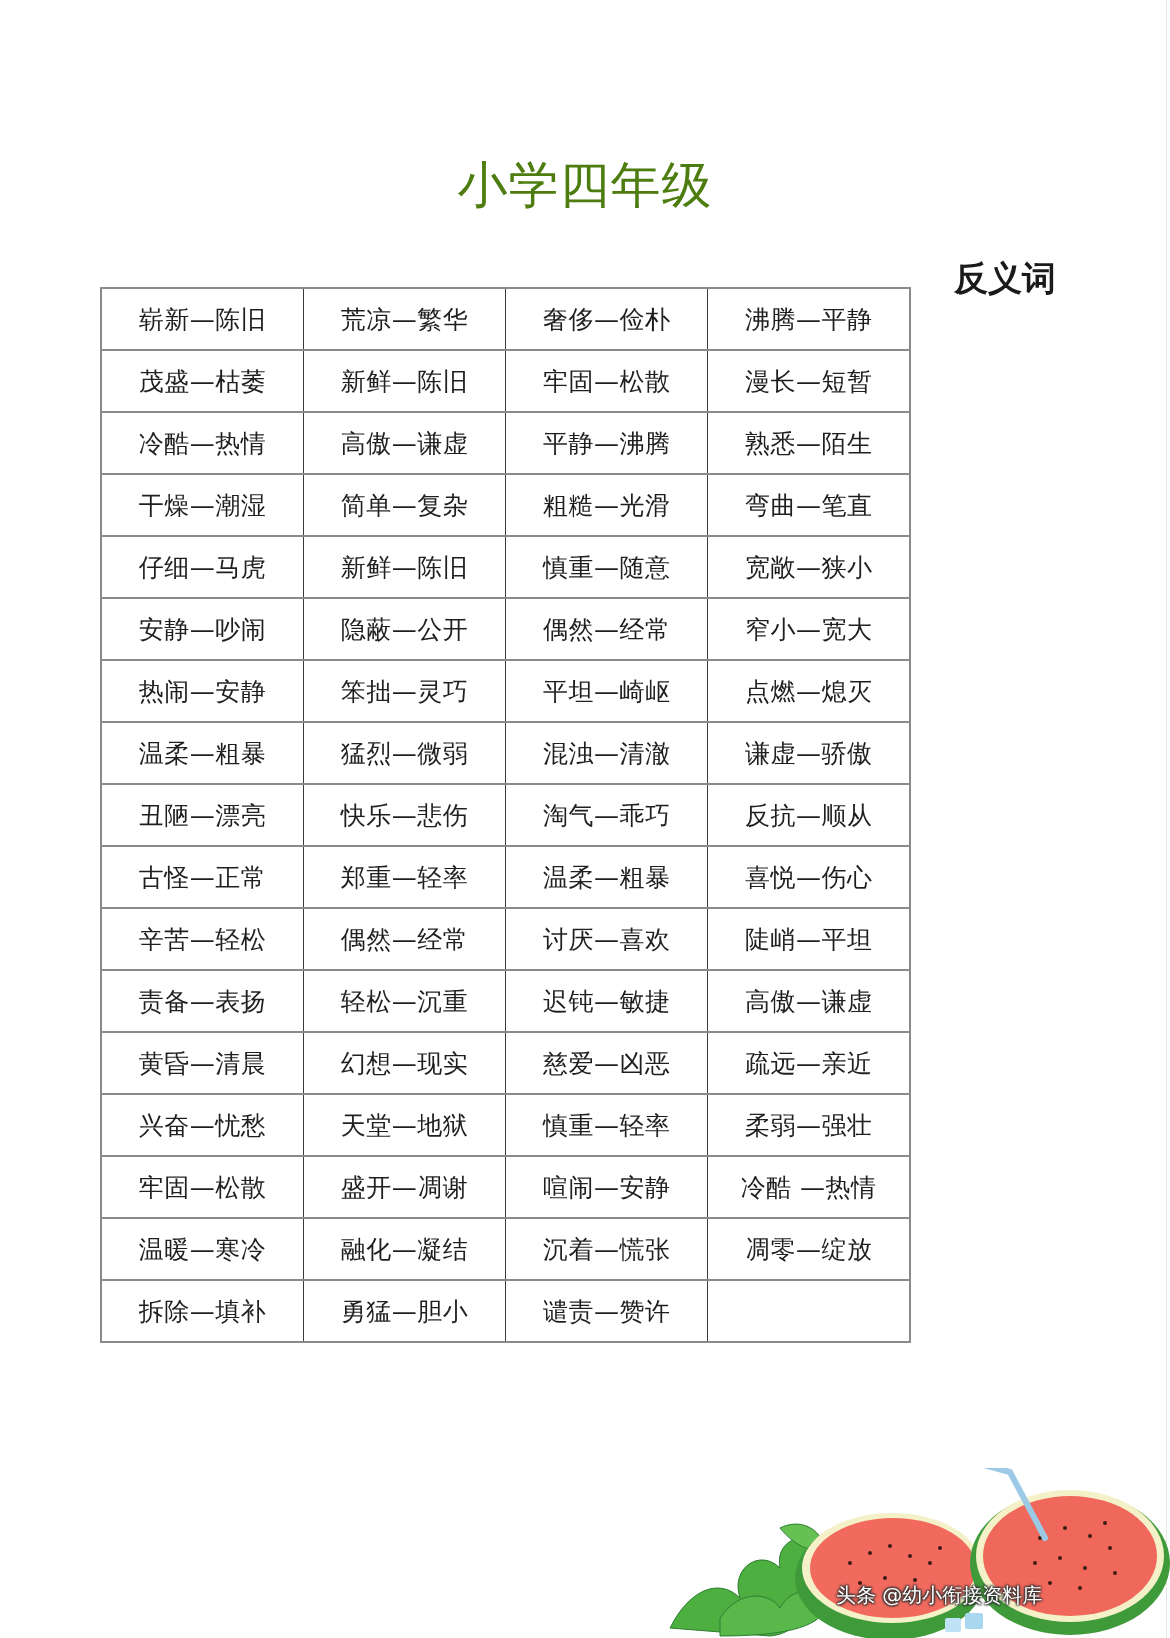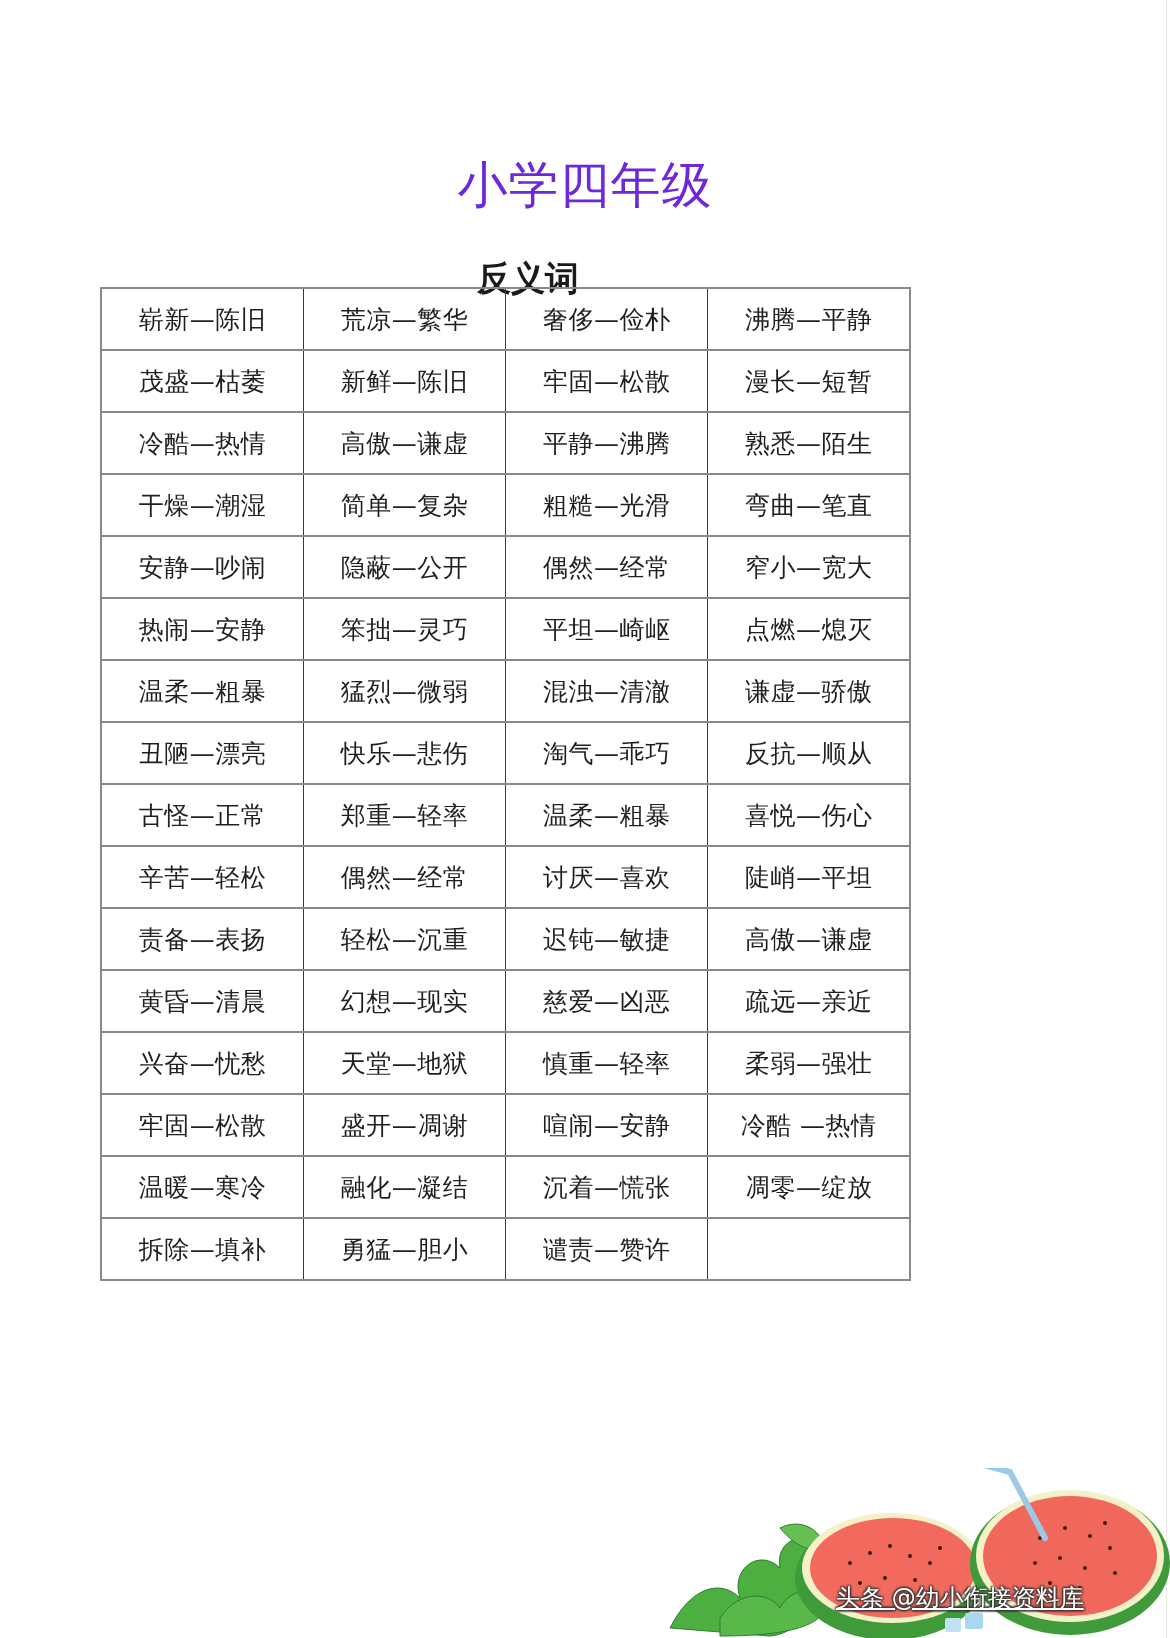--- a/index.html
+++ b/index.html
@@ -3,45 +3,44 @@
 <meta charset="utf-8">
 <style>
   html, body { margin: 0; padding: 0; }
   body {
     width: 1170px; height: 1638px; background: #ffffff; position: relative; overflow: hidden;
     font-family: "DejaVu Sans", "Liberation Sans", sans-serif; color: #1a1a1a;
   }
   .right-edge { position: absolute; top: 0; right: 3px; width: 1px; height: 1638px; background: #e6e6e6; }
   .title {
     position: absolute; top: 118px; left: 0; width: 1170px; text-align: center;
-    font-size: 50px; font-weight: normal; letter-spacing: 1px; color: #6d28d9;
+    font-size: 50px; font-weight: normal; letter-spacing: 1px; color: #4d7c0f;
   }
   .subtitle {
-    position: absolute; top: 228px; left: 0; width: 1056px; text-align: center;
+    position: absolute; top: 228px; left: 0; width: 1056px; text-align: right;
     font-size: 34px; font-weight: bold; color: #1a1a1a;
   }
   table.words {
     position: absolute; top: 287px; left: 100px; width: 811px;
     border-collapse: collapse; table-layout: fixed;
   }
   table.words td {
     height: 60px; text-align: center; vertical-align: middle;
     font-size: 25px; color: #1f1f1f; letter-spacing: 0.5px;
     border-top: 2px solid #8a8a8a; border-bottom: 2px solid #8a8a8a;
     border-left: 1px solid #3a3a3a; border-right: 1px solid #3a3a3a;
     padding: 0;
   }
   table.words tr td:first-child { border-left: 2px solid #8a8a8a; }
   table.words tr td:last-child { border-right: 2px solid #8a8a8a; }
   .deco { position: absolute; left: 660px; top: 1468px; width: 510px; height: 170px; }
   .watermark {
-    position: absolute; left: 836px; top: 1582px; font-size: 24px; color: #ffffff;
+    position: absolute; left: 836px; top: 1582px; font-size: 20px; color: #ffffff;
     text-shadow: 1px 1px 2px #333, -1px -1px 2px #333, 1px -1px 2px #333, -1px 1px 2px #333;
     white-space: nowrap;
-    text-decoration: underline;
   }
 </style>
 </head>
 <body>
 
 <div class="right-edge"></div>
 
 <h1 class="title">小学四年级</h1>
 <h2 class="subtitle">反义词</h2>
 
@@ -63,20 +62,26 @@
         <td>冷酷—热情</td>
         <td>高傲—谦虚</td>
         <td>平静—沸腾</td>
         <td>熟悉—陌生</td>
       </tr>
       <tr>
         <td>干燥—潮湿</td>
         <td>简单—复杂</td>
         <td>粗糙—光滑</td>
         <td>弯曲—笔直</td>
+      </tr>
+      <tr>
+        <td>仔细—马虎</td>
+        <td>新鲜—陈旧</td>
+        <td>慎重—随意</td>
+        <td>宽敞—狭小</td>
       </tr>
       <tr>
         <td>安静—吵闹</td>
         <td>隐蔽—公开</td>
         <td>偶然—经常</td>
         <td>窄小—宽大</td>
       </tr>
       <tr>
         <td>热闹—安静</td>
         <td>笨拙—灵巧</td>

